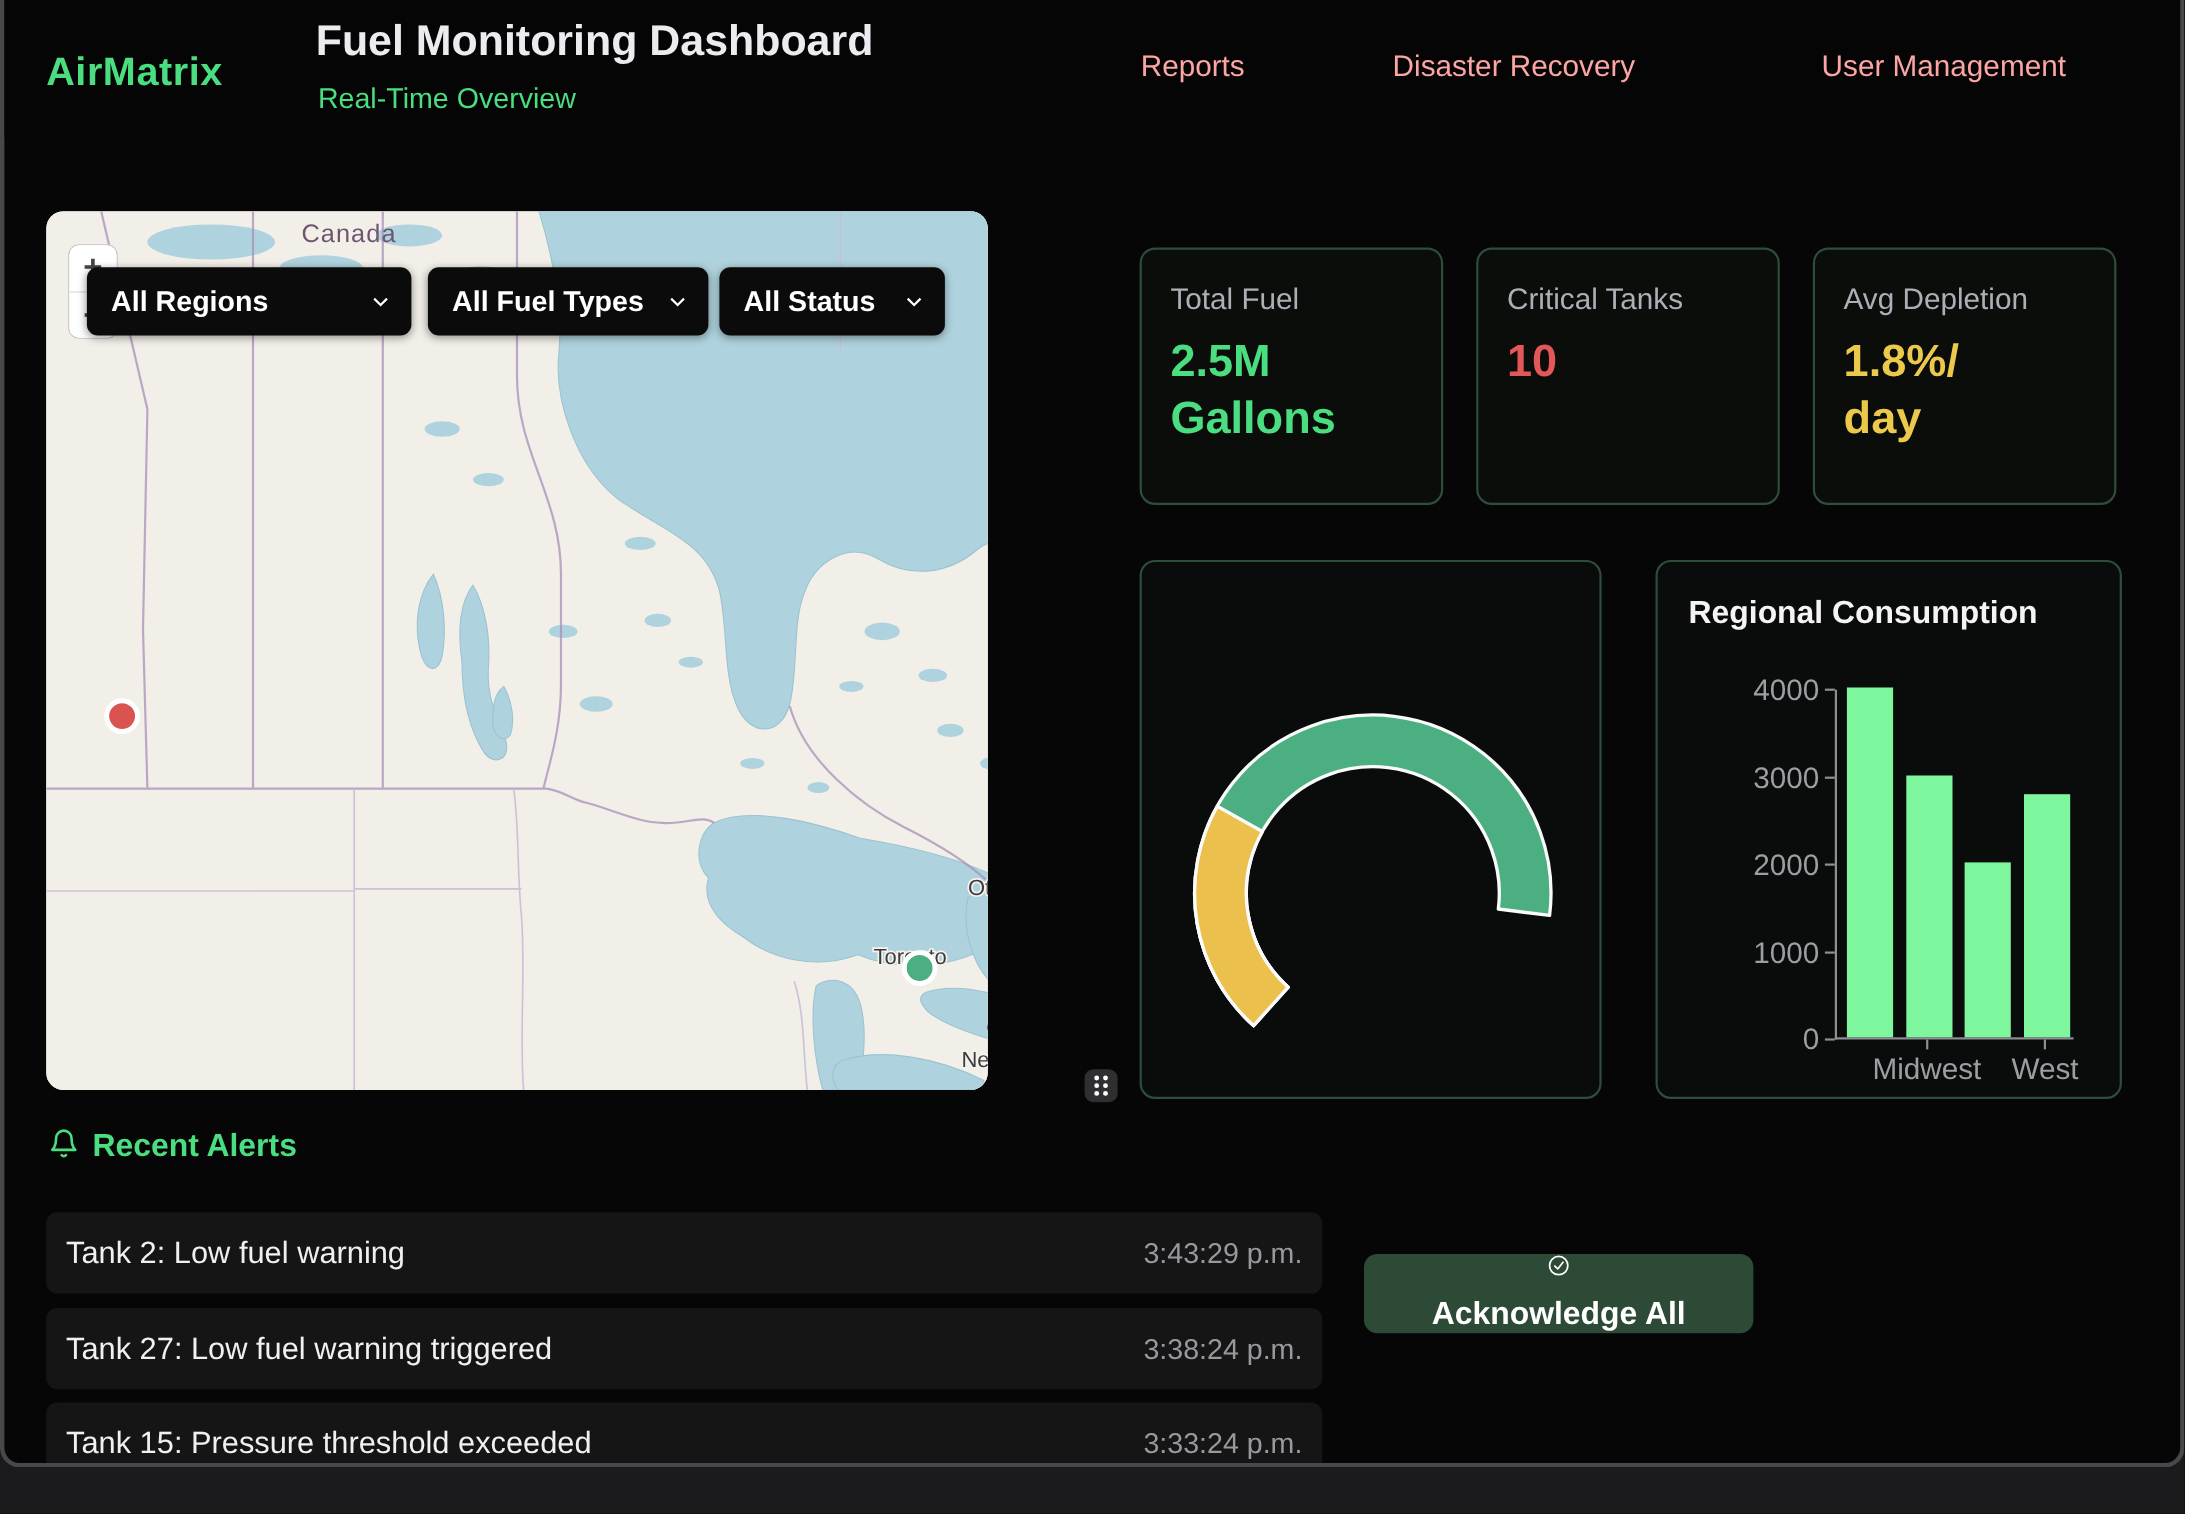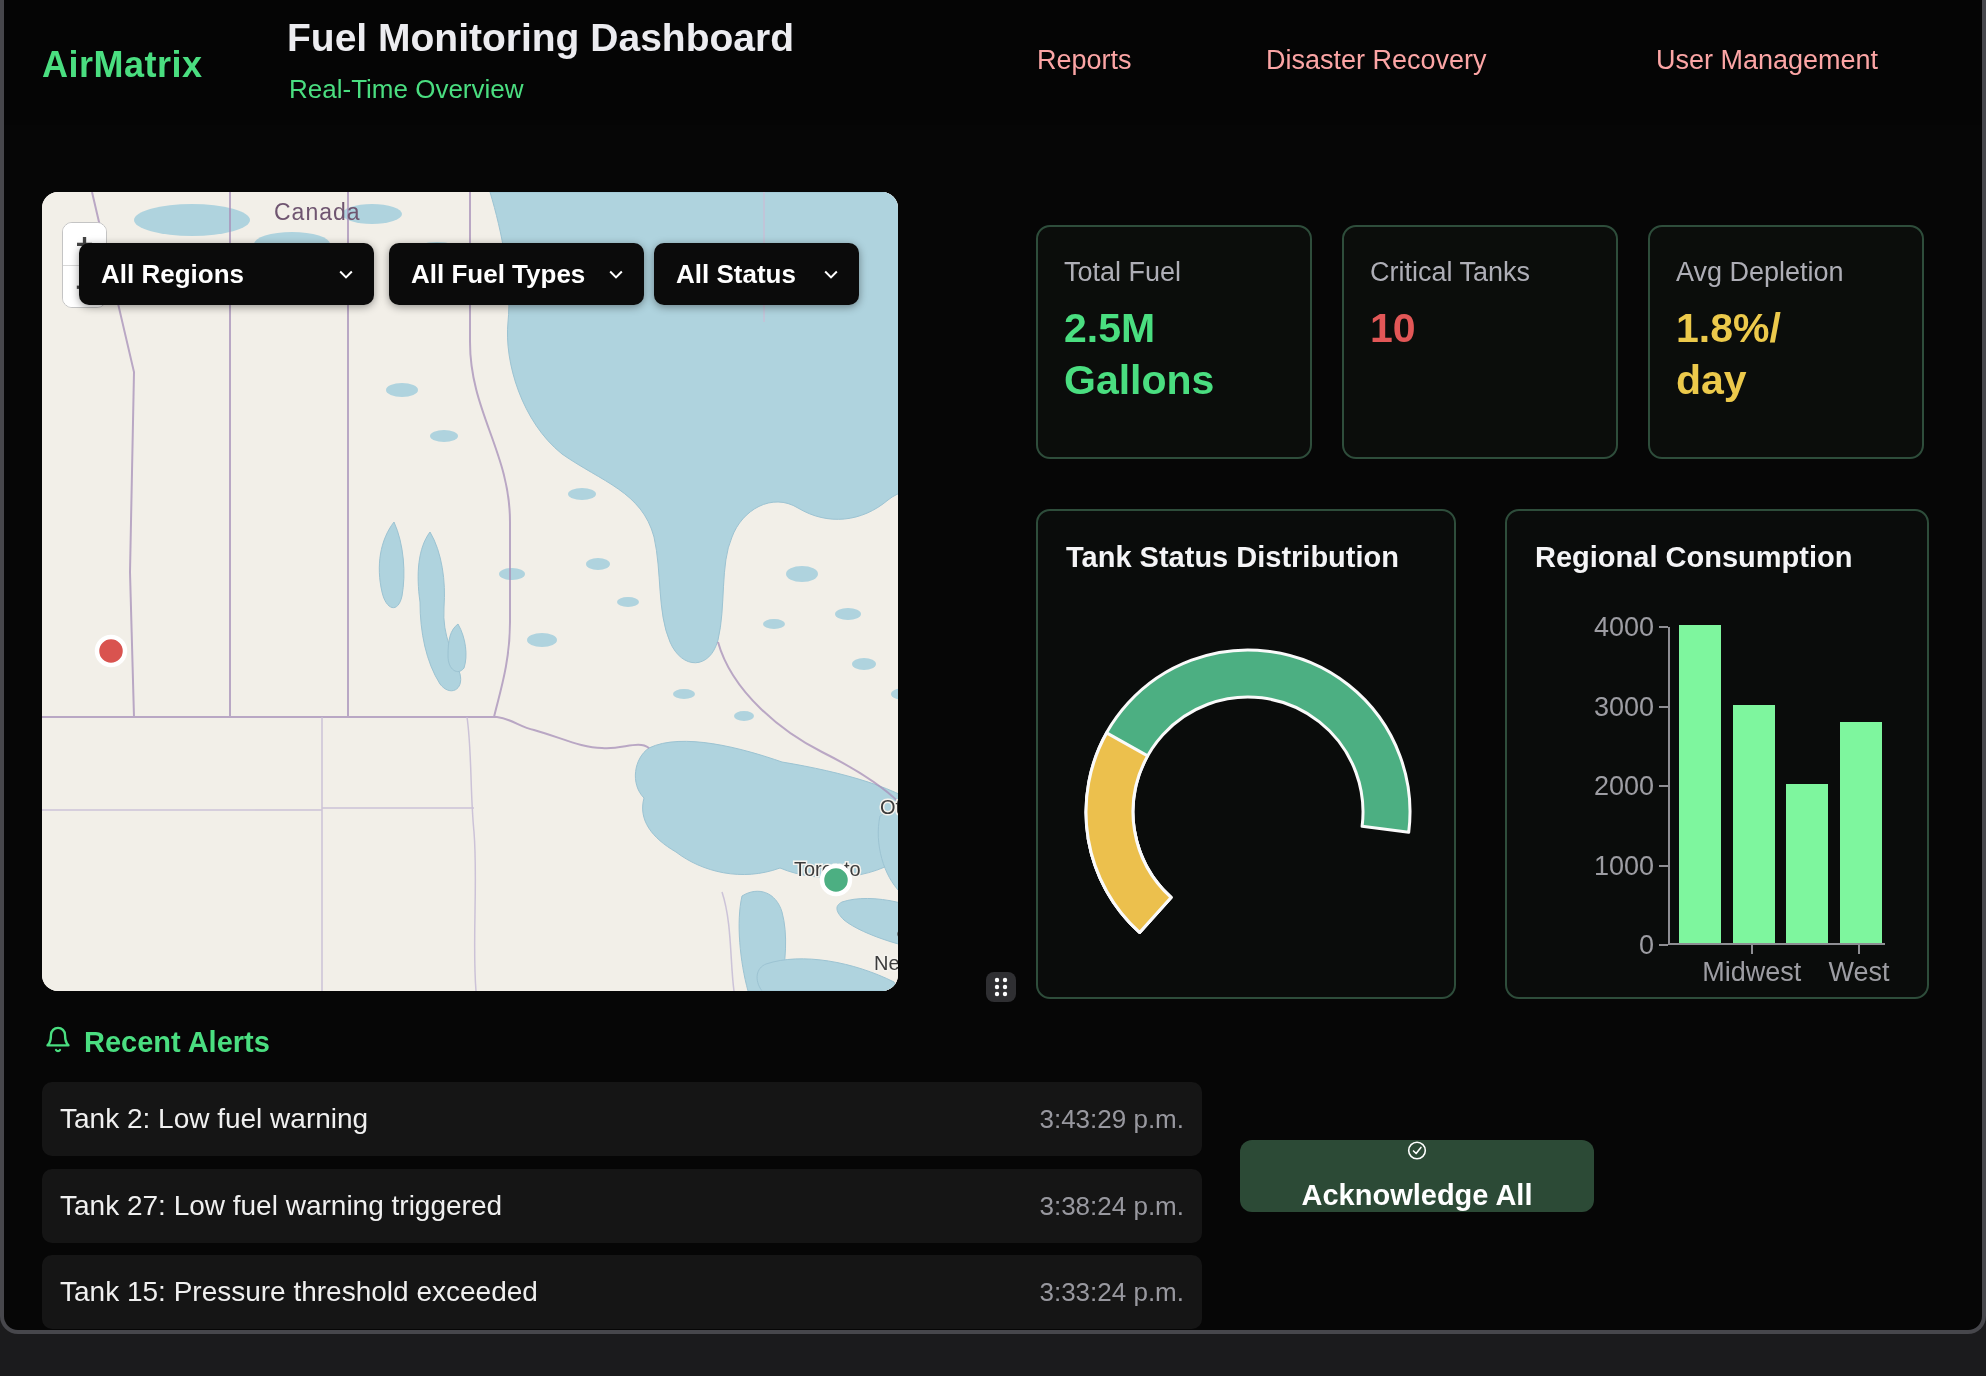--- a/index.html
+++ b/index.html
@@ -41,21 +41,21 @@
               border-left:2px solid #8e8e93; border-bottom:2px solid #8e8e93; }
   .bar { position:absolute; bottom:0; width:42px; background:#7ef69e; }
   .ytick-label { position:absolute; width:95px; text-align:right; font-size:27px; color:#9d9da3; }
   .ytick-mark { position:absolute; width:9px; height:2px; background:#8e8e93; }
   .xtick-mark { position:absolute; width:2px; height:9px; background:#8e8e93; }
   .xtick-label { position:absolute; width:140px; text-align:center; font-size:27px; color:#9d9da3; }
   
   .alerts-title { position:absolute; left:80px; top:1026px; font-size:29px; font-weight:700; color:#4ade80; }
   .bell { position:absolute; left:40px; top:1024px; }
   .alert-row { position:absolute; left:38px; width:1160px; height:74px; background:#151515; border-radius:10px;
-               display:flex; align-items:center; justify-content:space-between; padding:0 18px; cursor:pointer; }
+               display:flex; align-items:center; justify-content:space-between; padding:0 18px; cursor:pointer;margin-top:20px; }
   .alert-msg { font-size:28px; color:#f0f0f0; }
   .alert-time { font-size:26px; color:#98989f; }
   .btn { position:absolute; top:1140px; height:72px; border-radius:12px; display:flex; align-items:center;
          justify-content:center; gap:18px; cursor:pointer; }
   .btn-ack { left:1236px; width:354px; background:#2c4a36; color:#fff; font-size:29px; font-weight:600;flex-direction:column; }
   .btn-gen { left:1608px; width:350px; background:#7ef59e; color:#0a0a0a; font-size:29px; font-weight:700; }
   .desktop-strip { position:absolute; left:0; top:1334px; width:100%; height:42px; background:#1b1b1d; }
 </style>
 </head>
 <body>
@@ -203,21 +203,20 @@
   <div class="statcard" style="left:1338px">
     <div class="statlabel">Critical Tanks</div>
     <div class="statvalue" style="color:#e25757">10</div>
   </div>
   <div class="statcard" style="left:1644px">
     <div class="statlabel">Avg Depletion</div>
     <div class="statvalue" style="color:#ecc94b; max-width:126px">1.8%/day</div>
   </div>
 
   <div class="panel" style="left:1032px; width:420px">
-    <div class="paneltitle">Tank Status Distribution</div>
     <svg id="donut-svg" width="420" height="490" viewBox="0 0 420 490">
       <g id="donut-g">
           <path d="M 101.60084176986497 421.3894617273379 A 162 162 0 1 1 370.73319072203304 321.2198269110928 L 324.1007218088506 315.3535808319486 A 115 115 0 1 0 133.0499802687313 386.4616549299003 Z" fill="#4caf82" stroke="#fafafa" stroke-width="3" stroke-linejoin="round"></path>
           <path d="M 101.60084176986497 421.3894617273379 A 162 162 0 0 1 50.170694321175546 327.43091080959744 L 96.5409249810814 319.7626835994056 A 115 115 0 0 0 133.0499802687313 386.4616549299003 Z" fill="#d9534f" stroke="#fafafa" stroke-width="3" stroke-linejoin="round"></path>
           <path d="M 101.60084176986497 421.3894617273379 A 162 162 0 0 1 68.61421991090648 221.9173774549776 L 109.6335511713225 244.86110127976806 A 115 115 0 0 0 133.0499802687313 386.4616549299003 Z" fill="#ecc04d" stroke="#fafafa" stroke-width="3" stroke-linejoin="round"></path>
         </g>
     </svg>
   </div>
 
   <div class="panel" id="bar-panel" style="left:1501px; width:424px">

